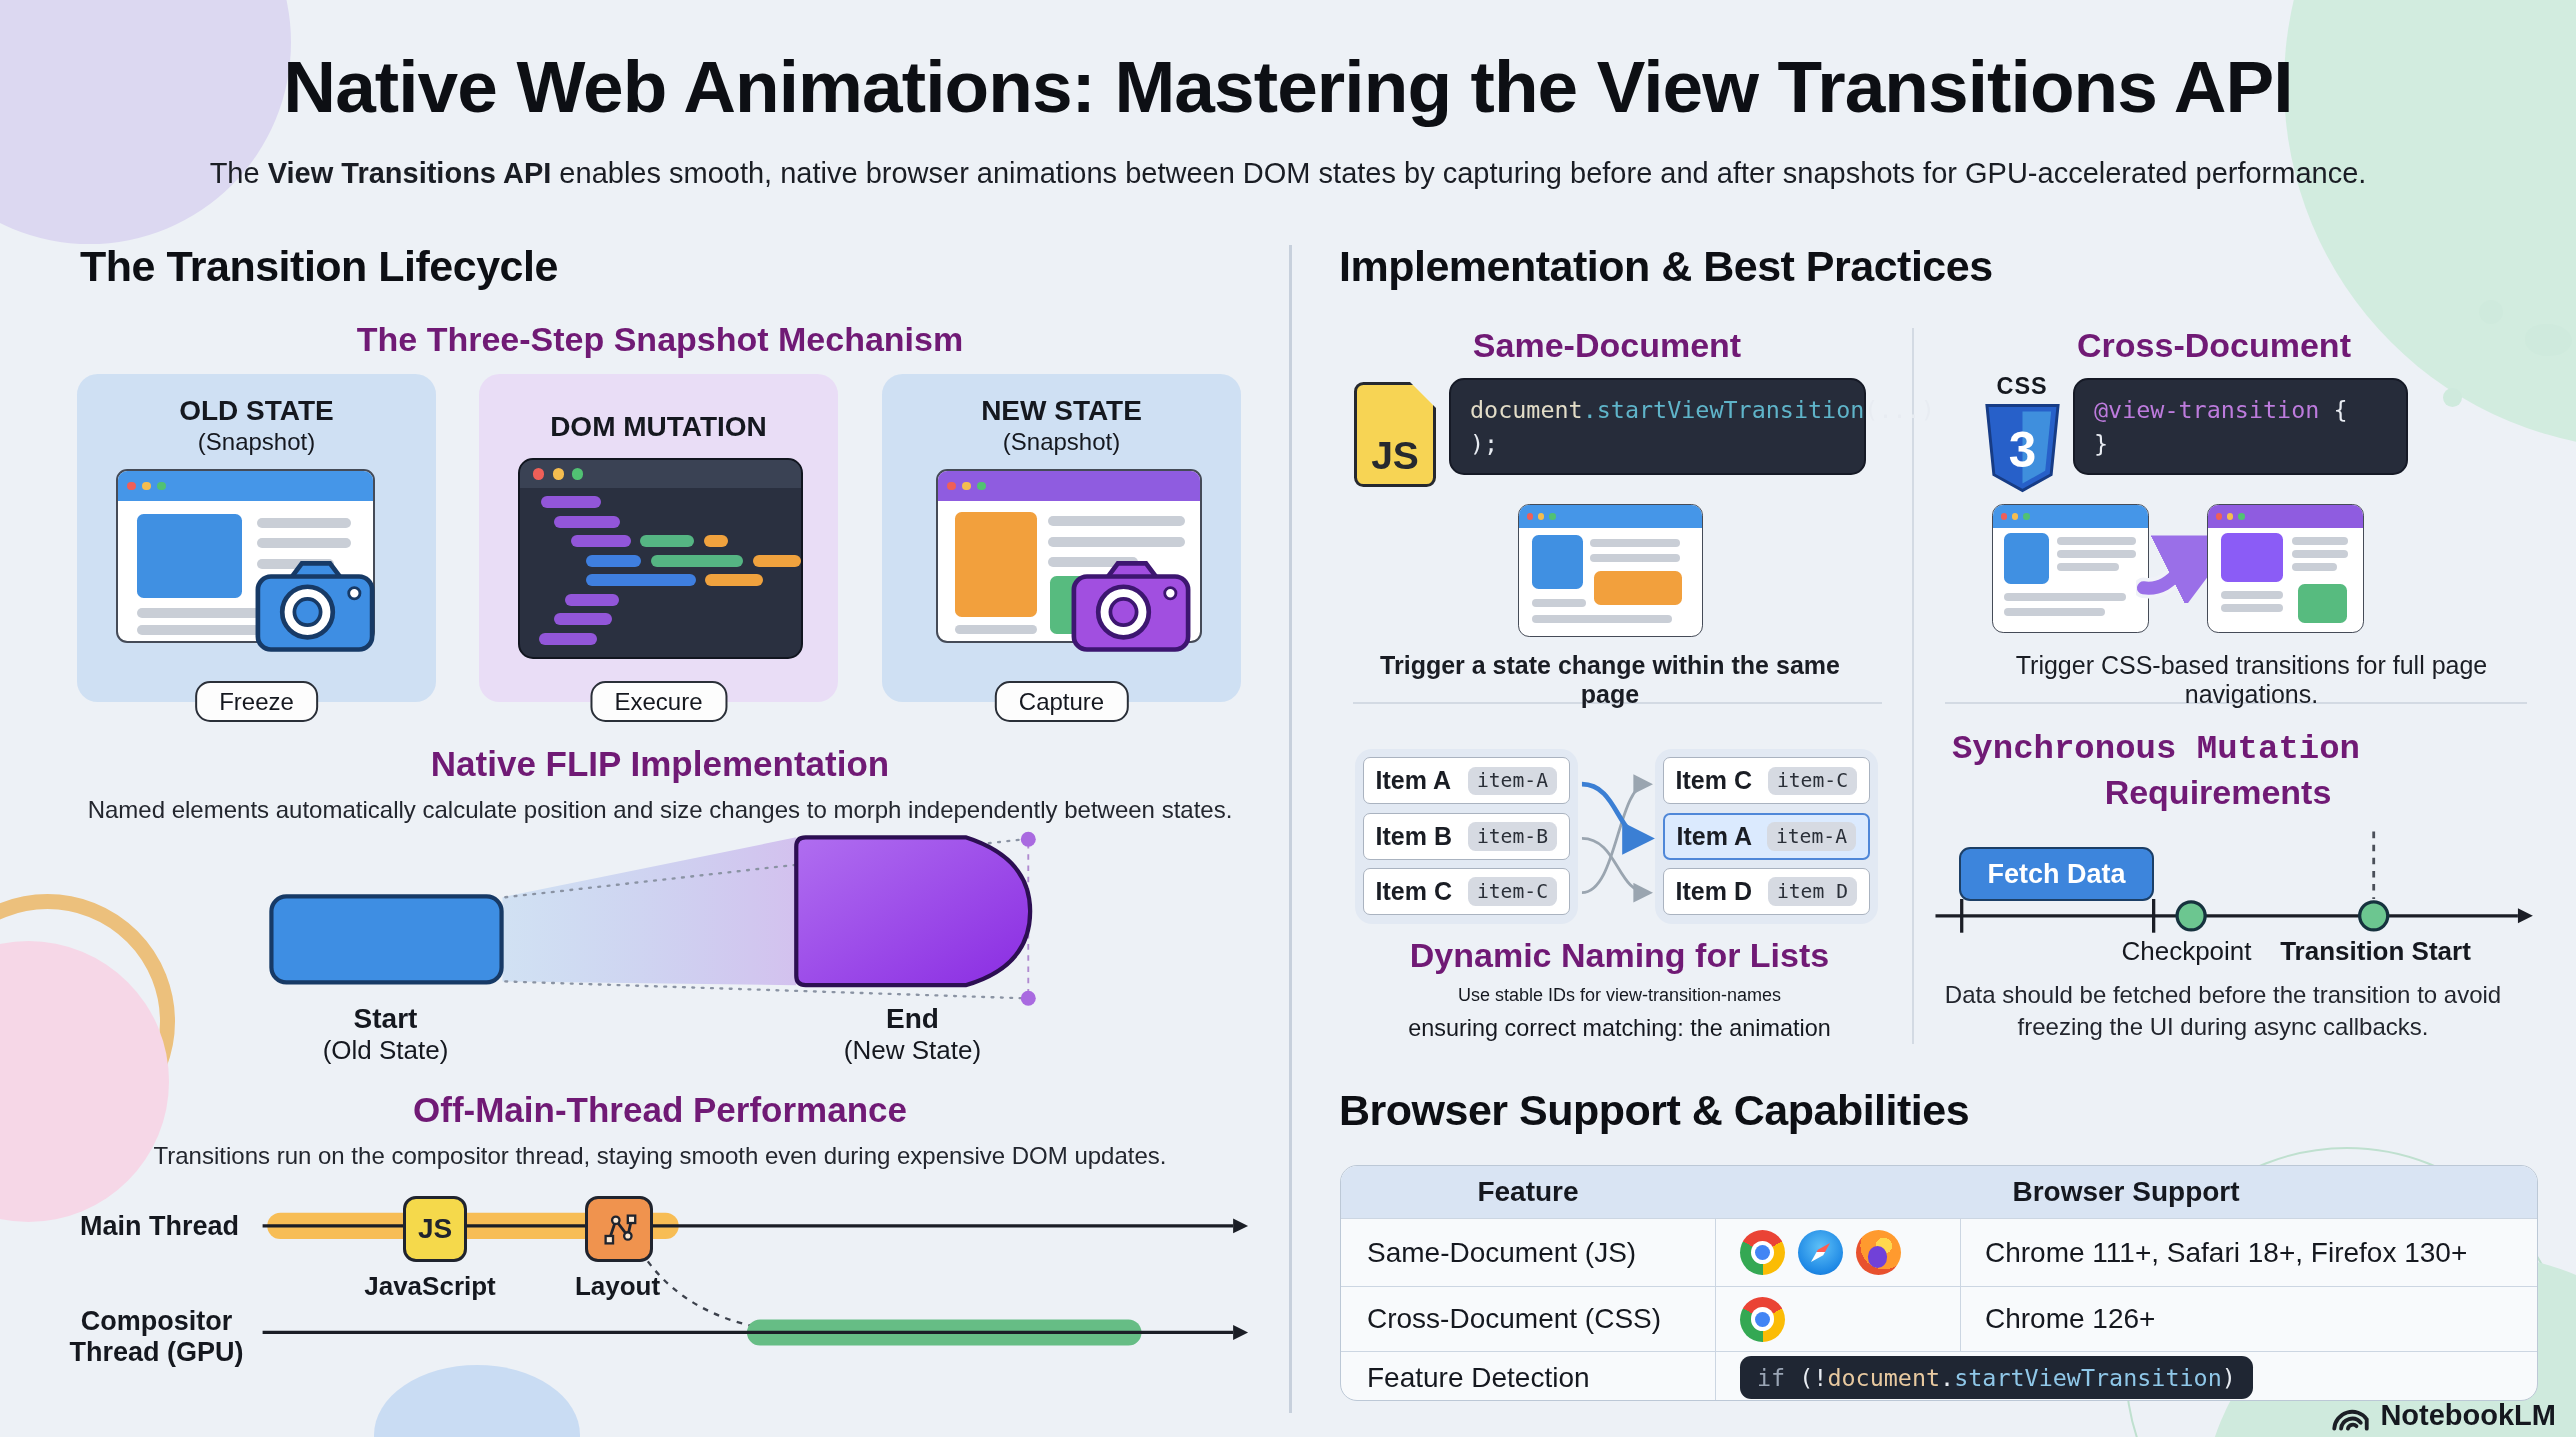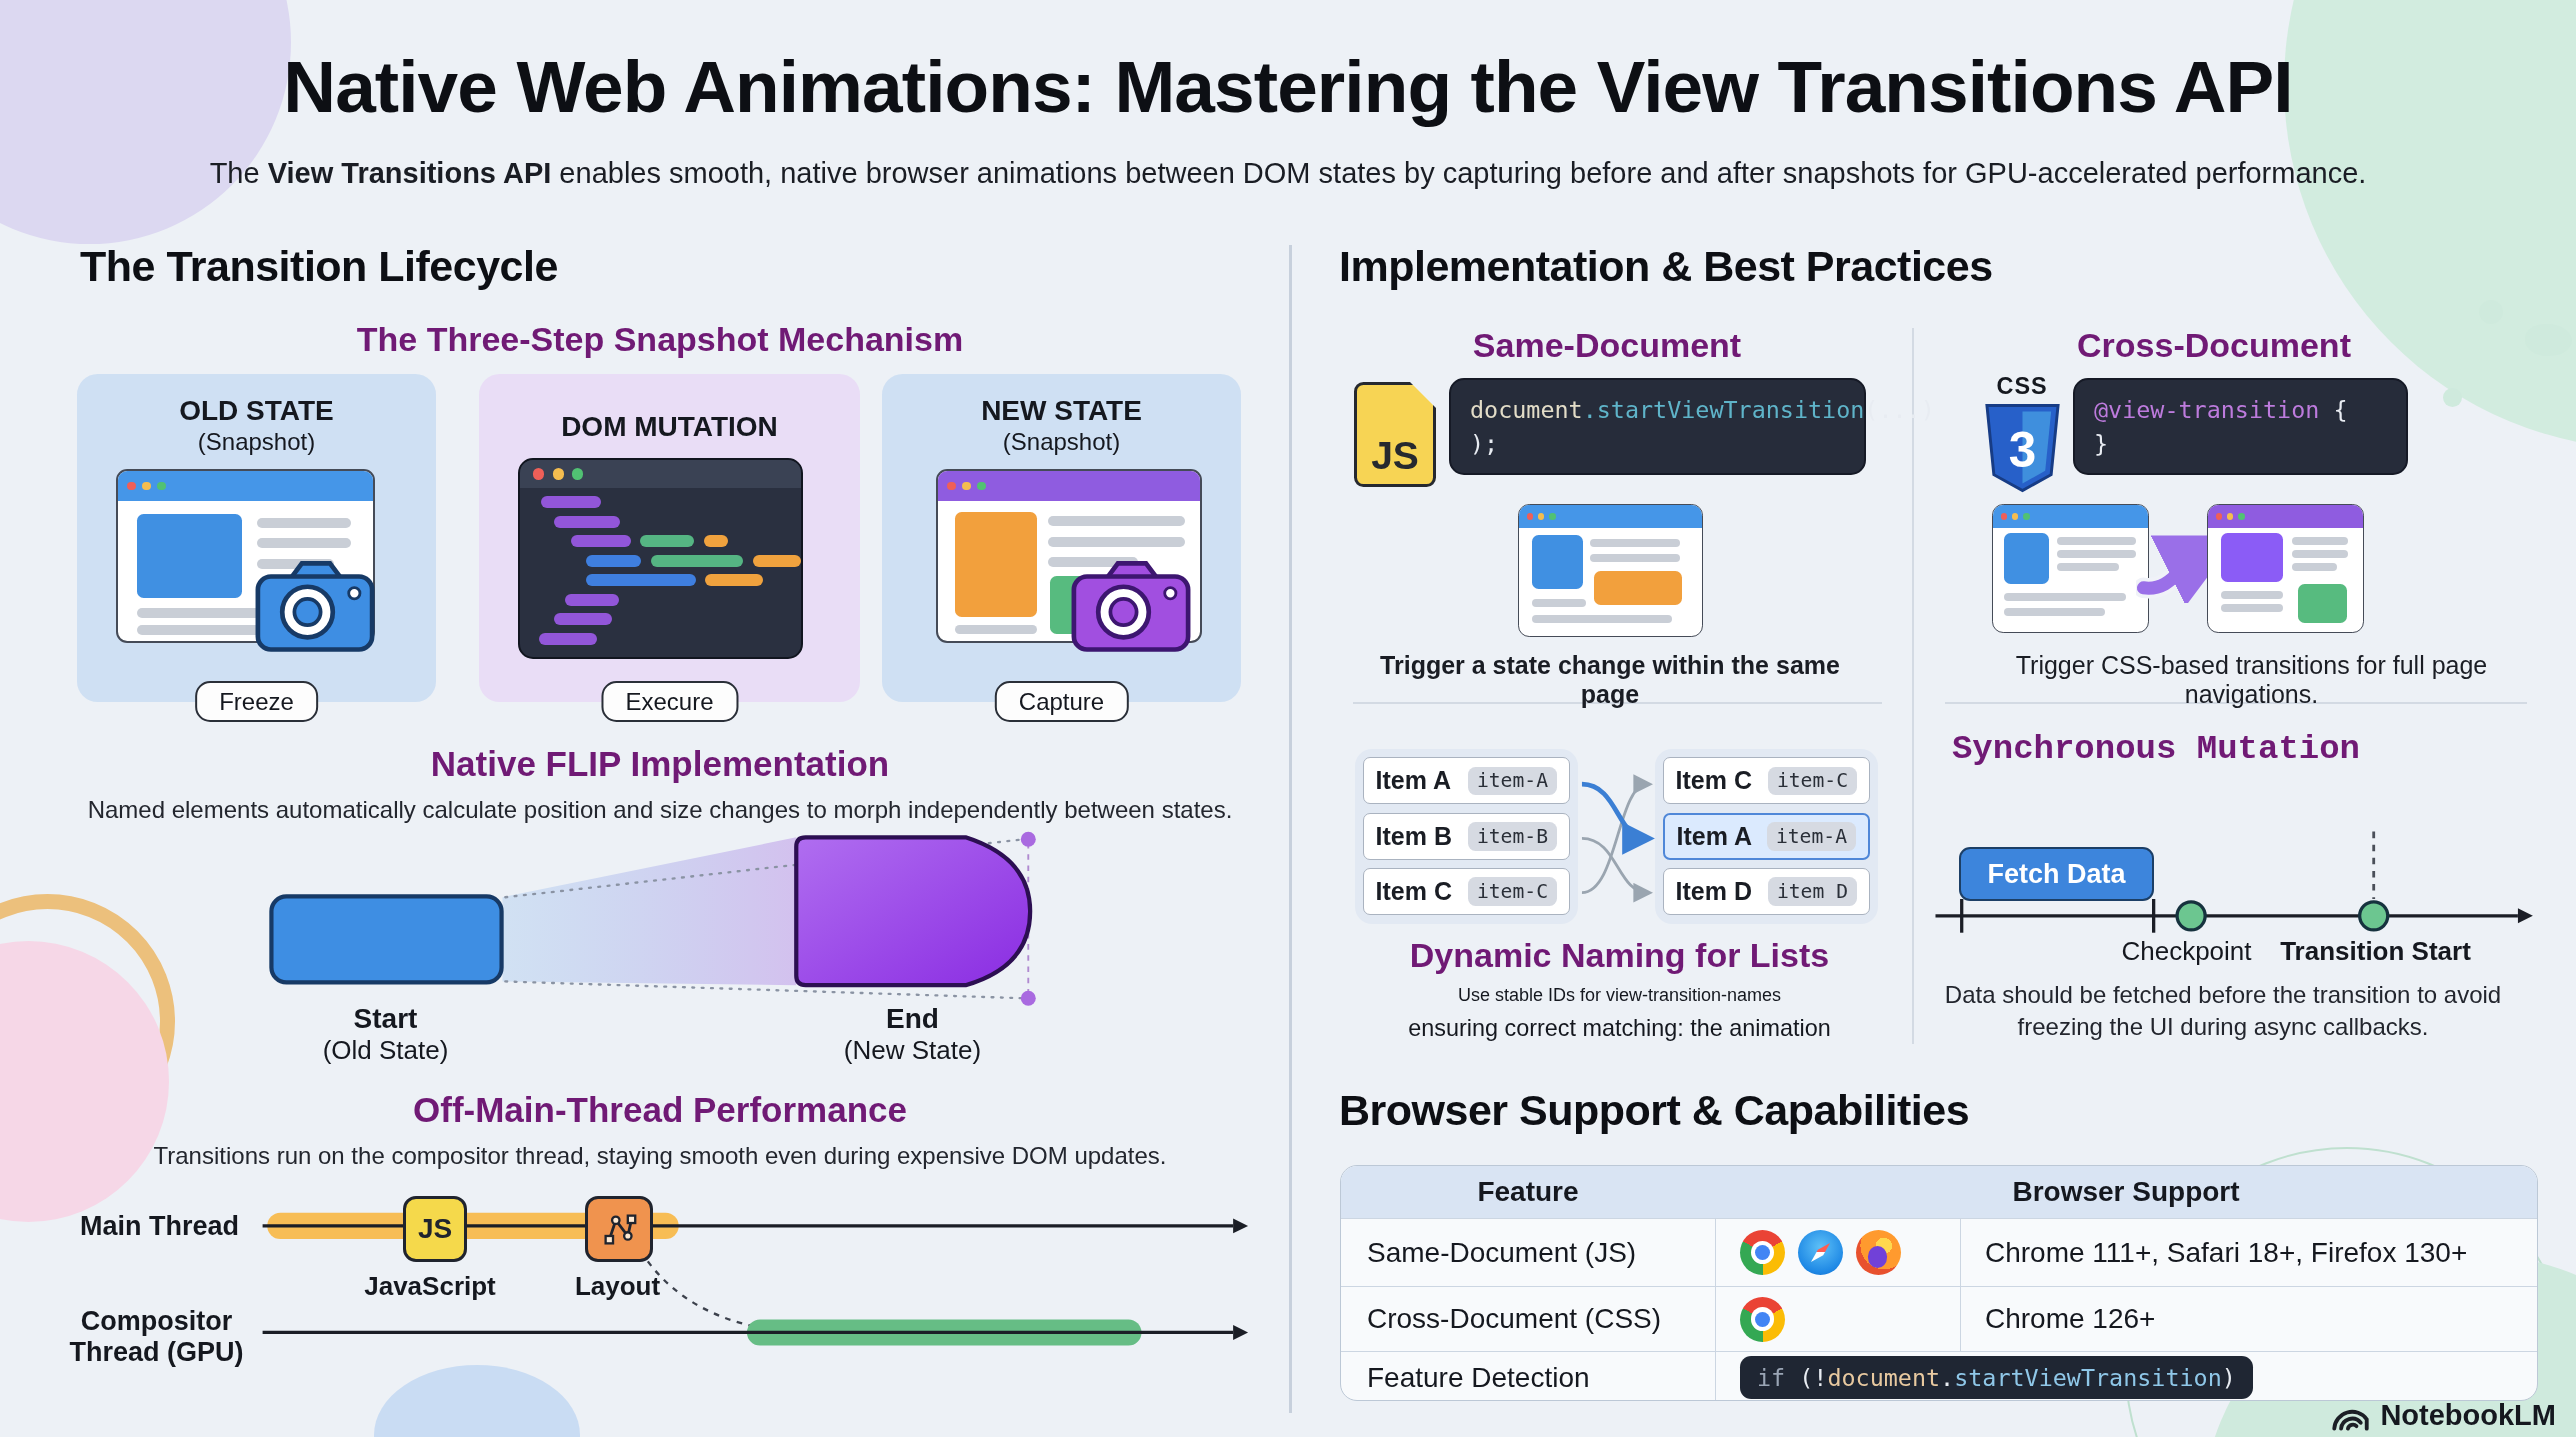--- a/index.html
+++ b/index.html
@@ -161,21 +161,21 @@
     <svg class="abs" style="left:176px;top:180px;" width="124" height="103" viewBox="0 0 132 110">
       <path d="M40 26 L52 10 H82 L94 26 Z" fill="#3e8ee3" stroke="#173a66" stroke-width="5"></path>
       <rect x="5" y="24" width="122" height="78" rx="14" fill="#3e8ee3" stroke="#173a66" stroke-width="5"></rect>
       <circle cx="58" cy="62" r="27" fill="#ffffff" stroke="#173a66" stroke-width="5"></circle>
       <circle cx="58" cy="62" r="14" fill="#3e8ee3" stroke="#173a66" stroke-width="4"></circle>
       <circle cx="108" cy="42" r="6" fill="#ffffff" stroke="#173a66" stroke-width="3"></circle>
     </svg>
     <div class="badge-pill">Freeze</div>
   </div>
 
-  <div class="card card-purple" style="left:479px;padding-left:22px;">
+  <div class="card card-purple" style="left:479px;">
     <div class="card-title solo">DOM MUTATION</div>
     <div class="editor" style="left:39px;top:84px;width:281px;height:197px;">
       <div class="editor-bar">
         <span class="dot dot-r"></span>
         <span class="dot dot-y"></span>
         <span class="dot dot-g"></span>
       </div>
       <div class="code-rows">
         <div class="crow" style="margin-left:20.6px;">
             <span class="cpill cp-purple" style="width:60px;"></span>
@@ -404,20 +404,21 @@
     <div class="list-item">
         <span class="lbl">Item D</span>
         <span class="tag">item D</span>
       </div>
   </div>
   <div class="abs h-sub center" style="left:1348px;top:936px;width:543px;">Dynamic Naming for Lists</div>
   <div class="abs center" style="left:1348px;top:985px;width:543px;font-size:18px;">Use stable IDs for view-transition-names</div>
   <div class="abs center" style="left:1348px;top:1015px;width:543px;font-size:23.4px;">ensuring correct matching: the animation</div>
 
   <div class="abs h-sub center" style="left:1894px;top:730px;width:524px;font-family:Liberation Mono, monospace;">Synchronous Mutation</div>
+  <div class="abs h-sub center" style="left:1956px;top:773px;width:524px;">Requirements</div>
   <div class="abs fetch-btn">Fetch Data</div>
   <svg class="abs" style="left:1928px;top:824px;" width="618" height="150" viewBox="0 0 660 160">
     <line x1="476" y1="8" x2="476" y2="80" stroke="#4a4f59" stroke-width="3" stroke-dasharray="7 7"></line>
     <line x1="8" y1="98" x2="630" y2="98" stroke="#1b1e26" stroke-width="3.5"></line>
     <polygon points="630,90 646,98 630,106" fill="#1b1e26"></polygon>
     <line x1="36" y1="80" x2="36" y2="116" stroke="#1b1e26" stroke-width="3.5"></line>
     <line x1="241" y1="80" x2="241" y2="116" stroke="#1b1e26" stroke-width="3.5"></line>
     <circle cx="281" cy="98" r="15" fill="#6cc690" stroke="#16323e" stroke-width="3.5"></circle>
     <circle cx="476" cy="98" r="15" fill="#6cc690" stroke="#16323e" stroke-width="3.5"></circle>
   </svg>

